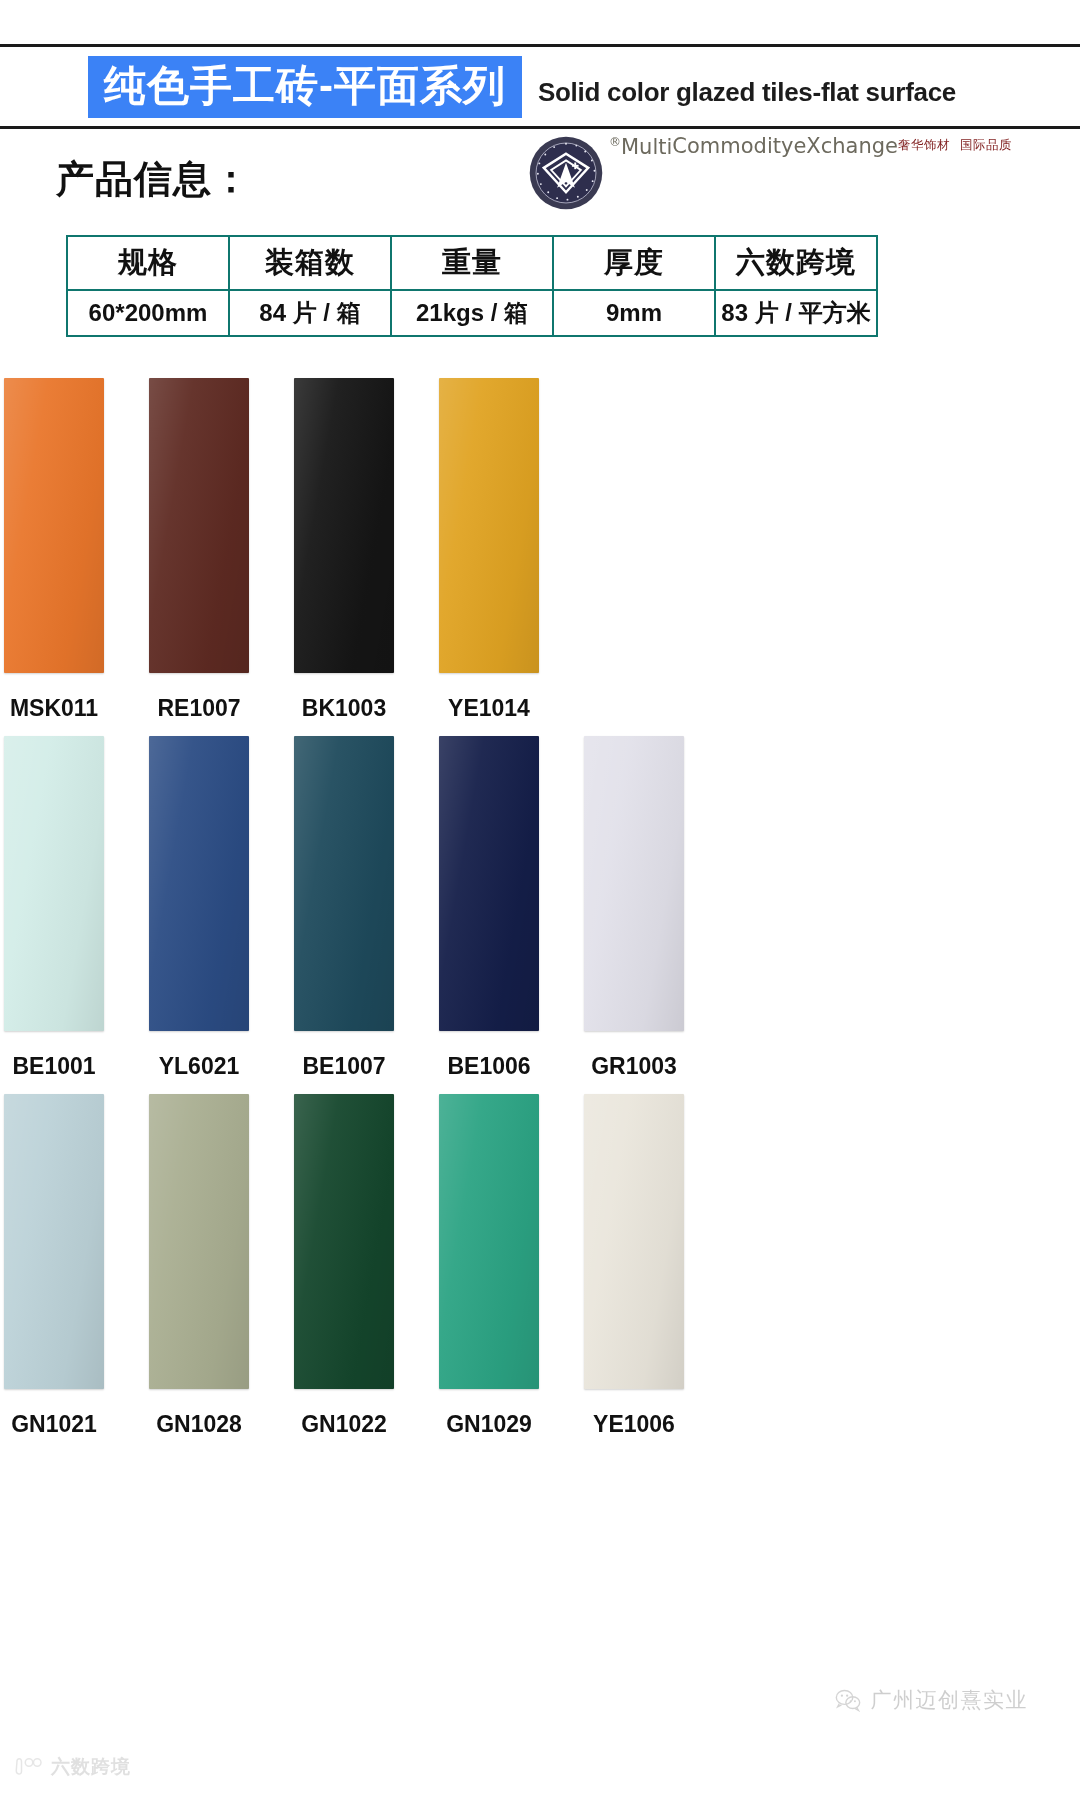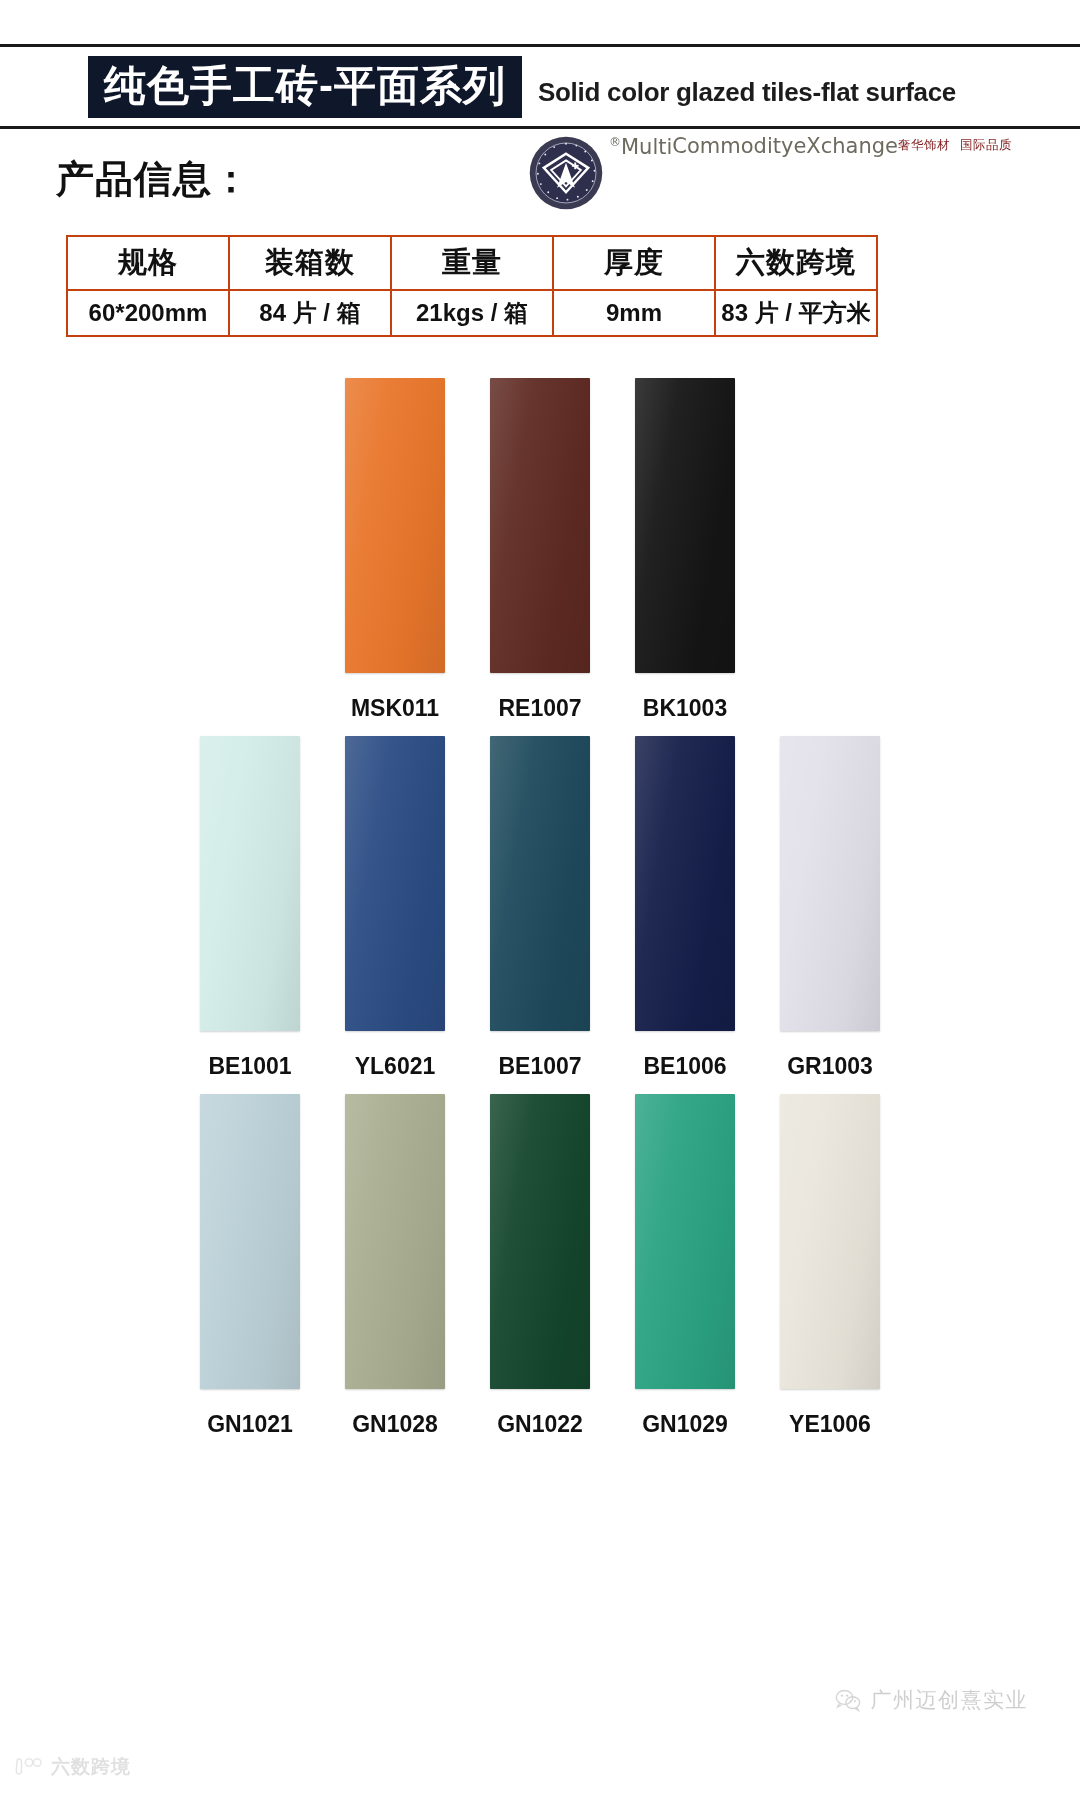--- a/index.html
+++ b/index.html
@@ -18,21 +18,21 @@
   }
   .rule-bottom {
     position: absolute; left: 0; top: 126px; width: 1080px; height: 3px;
     background: #1a1a1a;
   }
   .title-block {
     position: absolute; left: 88px; top: 56px;
     display: flex; align-items: flex-end; gap: 16px;
   }
   .title-cn {
-    background: #0f172a; color: #ffffff;
+    background: #3b82f6; color: #ffffff;
     font-size: 42px; font-weight: bold; letter-spacing: 1px;
     padding: 9px 16px 11px 16px; line-height: 1;
     white-space: nowrap;
   }
   .title-en {
     color: #1c1c1c; font-size: 26px; font-weight: bold;
     letter-spacing: -0.3px; white-space: nowrap;
     padding-bottom: 10px;
   }
 
@@ -64,40 +64,40 @@
   }
 
   
   .spec-table {
     position: absolute; left: 66px; top: 235px;
     width: 812px;
     border-collapse: collapse;
     table-layout: fixed;
   }
   .spec-table td {
-    border: 2px solid #c2410c;
+    border: 2px solid #0f766e;
     text-align: center;
     color: #111;
     font-weight: bold;
     background: #fff;
   }
   .spec-table tr.head td {
     height: 54px; font-size: 29px; letter-spacing: 1px;
   }
   .spec-table tr.body td {
     height: 46px; font-size: 24px; letter-spacing: 0px;
   }
 
   
   .grid {
     position: absolute; left: 0; top: 378px;
     width: 1080px;
   }
   .tile-row {
-    display: flex; justify-content: center; gap: 37px;
+    display: flex; gap: 37px;
     margin-bottom: 14px;
   }
   .tile-cell {
     width: 108px;
     display: flex; flex-direction: column; align-items: center;
   }
   .swatch {
     width: 100px; height: 295px;
     border-radius: 1px;
     position: relative;
@@ -222,20 +222,24 @@
         <div class="tile-code">MSK011</div>
       </div>
       <div class="tile-cell">
         <div class="swatch" style="background: rgb(94, 42, 34);"></div>
         <div class="tile-code">RE1007</div>
       </div>
       <div class="tile-cell">
         <div class="swatch" style="background: rgb(21, 21, 21);"></div>
         <div class="tile-code">BK1003</div>
       </div>
+      <div class="tile-cell">
+        <div class="swatch" style="background: rgb(224, 163, 34);"></div>
+        <div class="tile-code">YE1014</div>
+      </div>
     </div>
 
     <div class="tile-row">
       <div class="tile-cell">
         <div class="swatch" style="background: rgb(211, 237, 232);"></div>
         <div class="tile-code">BE1001</div>
       </div>
       <div class="tile-cell">
         <div class="swatch" style="background: rgb(43, 76, 132);"></div>
         <div class="tile-code">YL6021</div>

